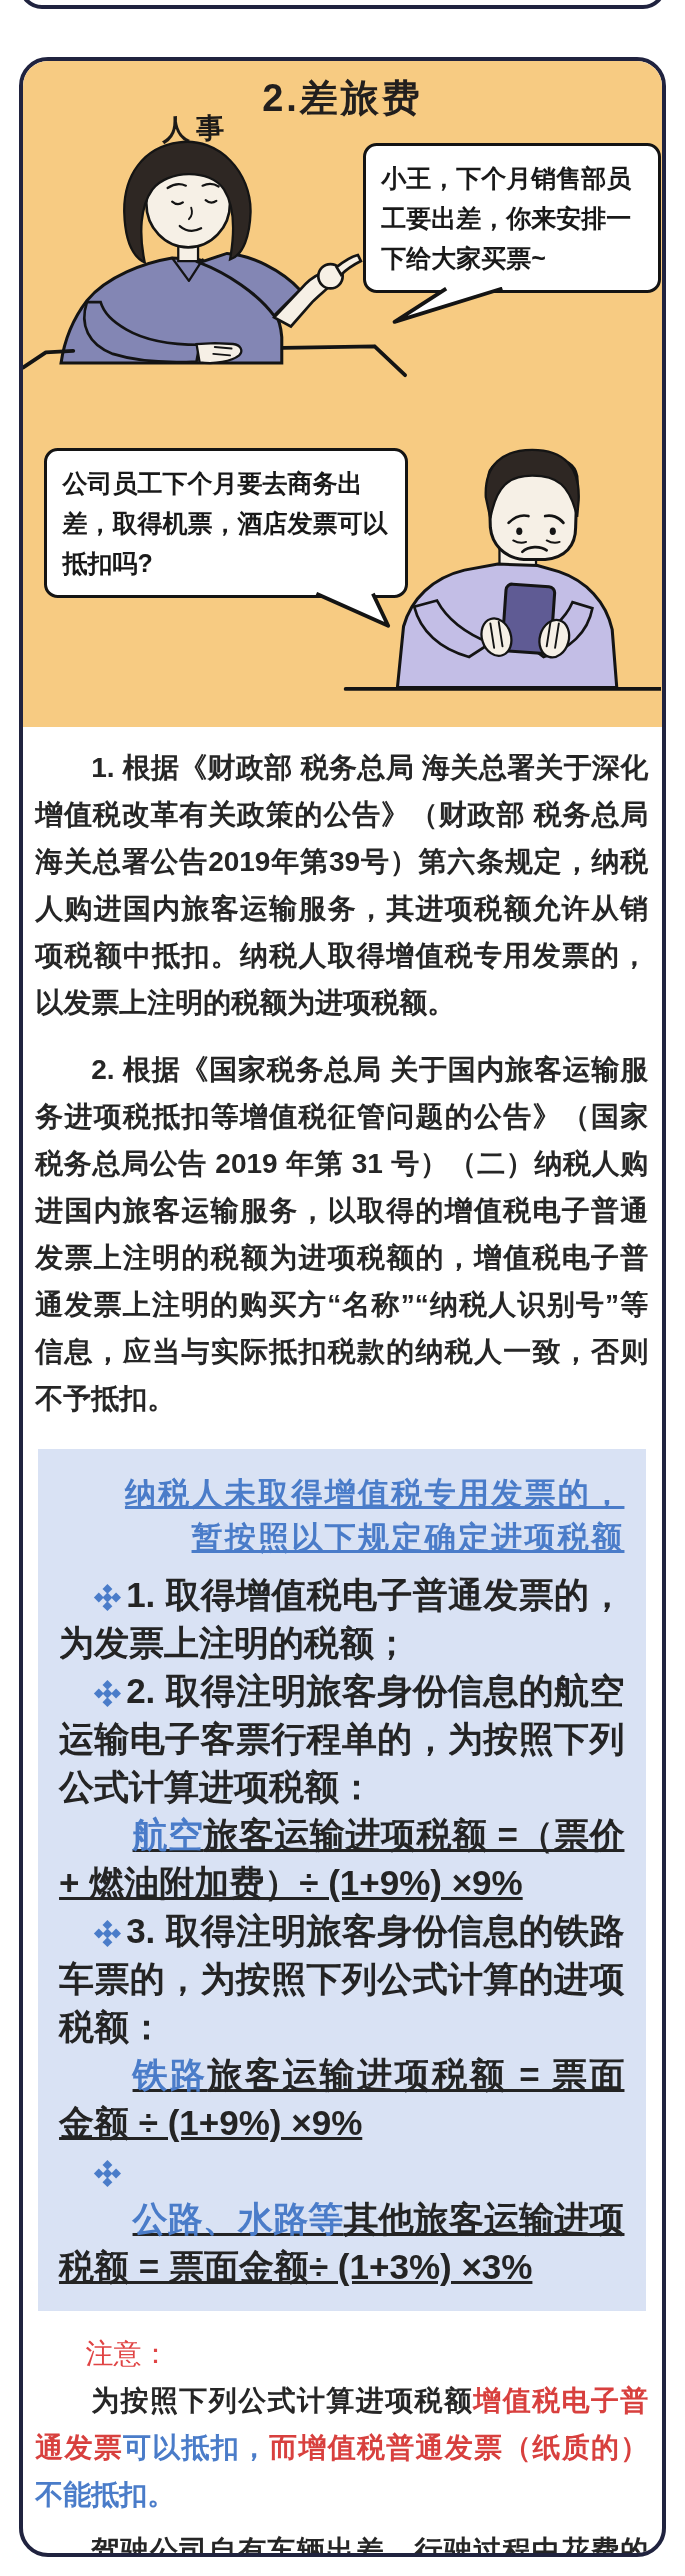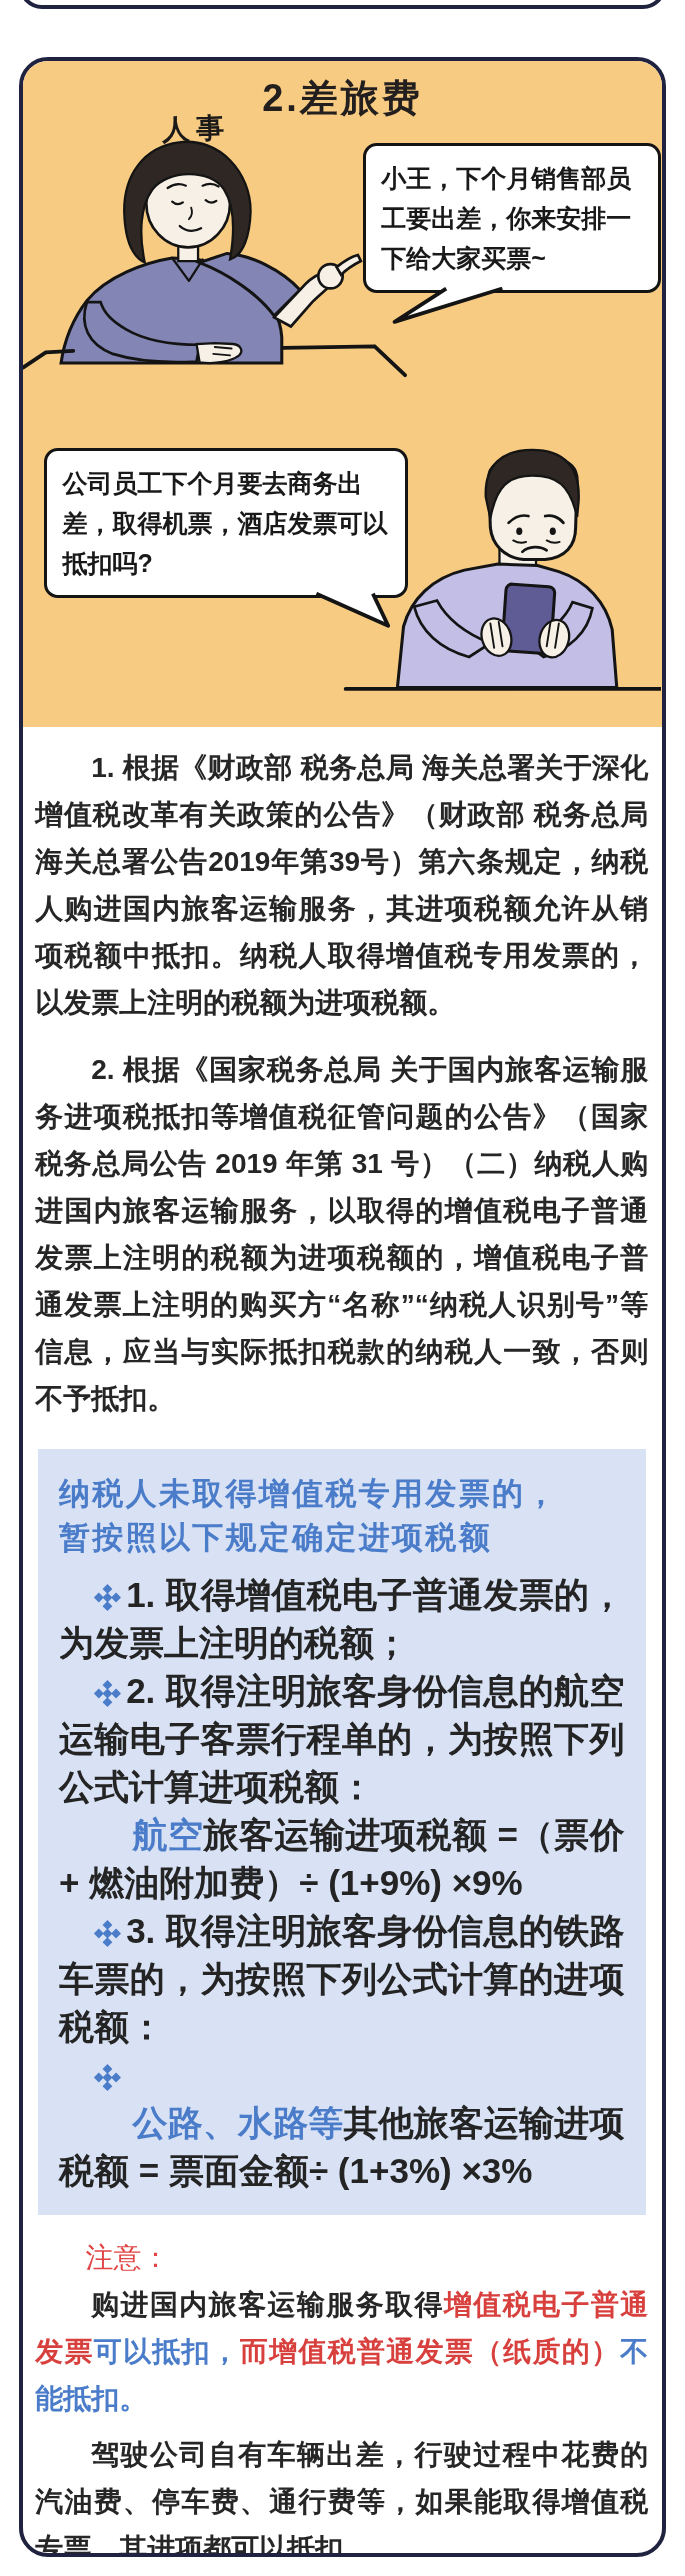--- a/index.html
+++ b/index.html
@@ -68,33 +68,34 @@
   }
   .para:last-child{margin-bottom:0;}
   
   .blue-box{
     box-sizing:border-box;
     width:608px;margin:27.4px auto 0;
     background:var(--c-box_bg,#D9E2F4);
     padding:23px 21.3px 20px;
   }
   .blue-box-title{
-    text-align:left;
+    text-align:right;
     font-size:31px;line-height:44px;font-weight:bold;
     letter-spacing:2.3px;
     color:var(--c-blue,#4A7CC9);
     margin-bottom:10.7px;
+    text-decoration:underline;
   }
   .item,.formula{
     margin:0;
     font-size:35px;line-height:48px;font-weight:600;
     color:#242424;text-align:justify;
   }
   .item{text-indent:1em;}
-  .formula{text-indent:2.1em;}
+  .formula{text-indent:2.1em;text-decoration:underline;}
   .kw{color:var(--c-blue,#4A7CC9);font-weight:bold;}
   .dicon{
     display:inline-block;position:relative;
     width:26px;height:26px;vertical-align:-3px;margin-right:6.1px;
   }
   .dicon::before{
     content:"";position:absolute;left:10px;top:10px;
     width:6.9px;height:6.9px;background:var(--c-blue,#4A7CC9);
     transform:rotate(45deg);
     box-shadow:-6.1px -6.1px 0 var(--c-blue,#4A7CC9),
@@ -218,27 +219,28 @@
           <span>纳税人未取得增值税专用发票的，</span><br>
           <span>暂按照以下规定确定进项税额</span>
         </div>
 
         <p class="item"><span class="dicon"></span><span>1. 取得增值税电子普通发票的，为发票上注明的税额；</span></p>
 
         <p class="item"><span class="dicon"></span><span>2. 取得注明旅客身份信息的航空运输电子客票行程单的，为按照下列公式计算进项税额：</span></p>
         <p class="formula"><span class="kw">航空</span><span>旅客运输进项税额 =（票价 + 燃油附加费）÷ (1+9%) ×9%</span></p>
 
         <p class="item"><span class="dicon"></span><span>3. 取得注明旅客身份信息的铁路车票的，为按照下列公式计算的进项税额：</span></p>
+        <p class="formula"><span class="kw">铁路</span><span>旅客运输进项税额 = 票面金额 ÷ (1+9%) ×9%</span></p>
 
         <p class="item"><span class="dicon"></span></p>
         <p class="formula"><span class="kw">公路、水路等</span><span>其他旅客运输进项税额 = 票面金额÷ (1+3%) ×3%</span></p>
       </div>
 
       <p class="notice-label">注意：</p>
 
-      <p class="para rich"><span>购进国内旅客运输服务取得</span><span class="t-red">增值税电子普通发票</span><span class="t-blue">可以抵扣，</span><span class="t-red">而增值税普通发票（纸质的）</span><span class="t-blue">不能抵扣。</span></p>
+      <p class="para rich"><span>为按照下列公式计算进项税额</span><span class="t-red">增值税电子普通发票</span><span class="t-blue">可以抵扣，</span><span class="t-red">而增值税普通发票（纸质的）</span><span class="t-blue">不能抵扣。</span></p>
 
       <p class="para">驾驶公司自有车辆出差，行驶过程中花费的汽油费、停车费、通行费等，如果能取得增值税专票，其进项都可以抵扣。</p>
 
     </div>
   </div>
 </div>
 
 
 </body></html>

